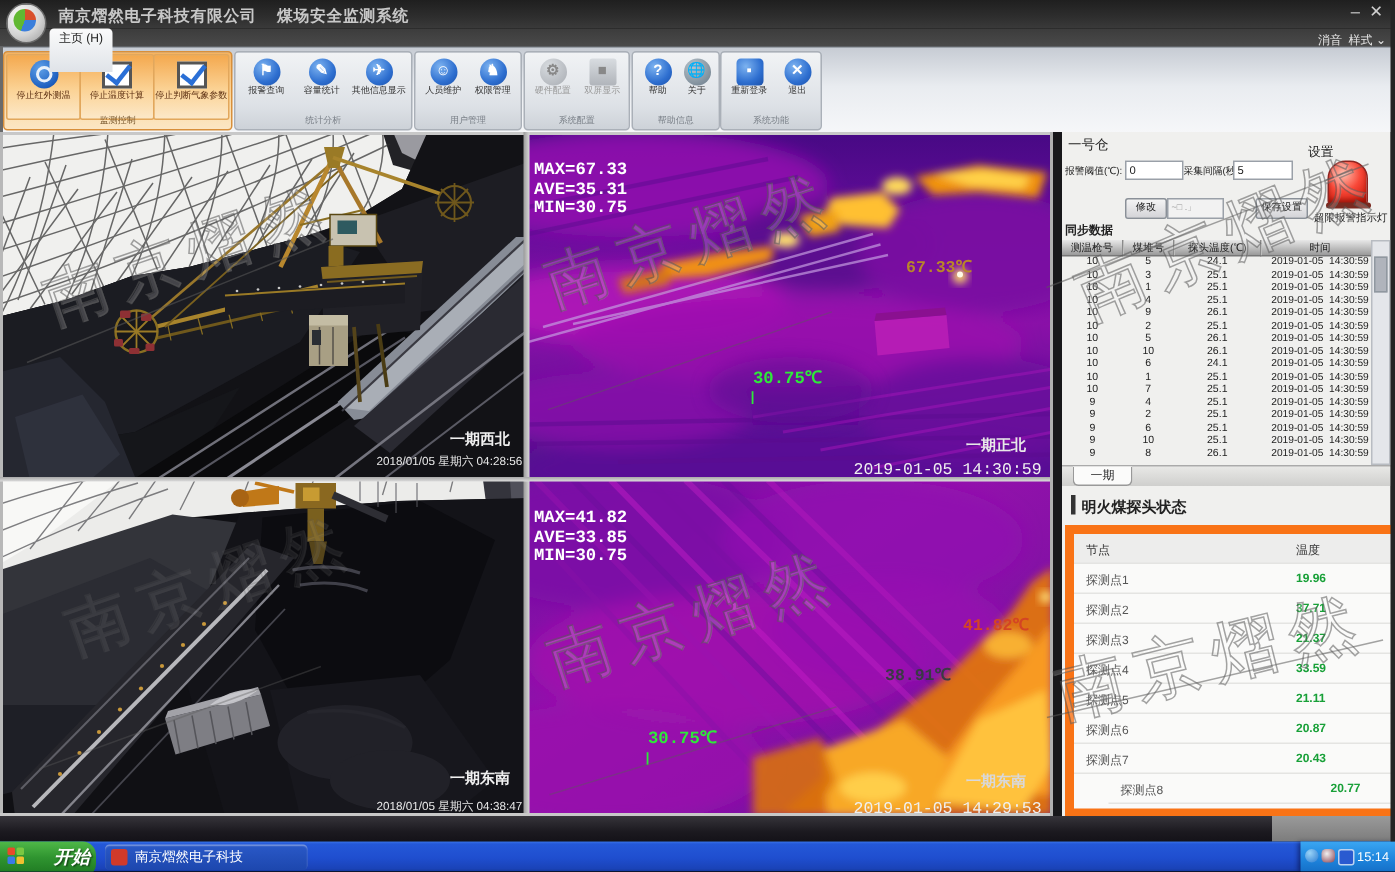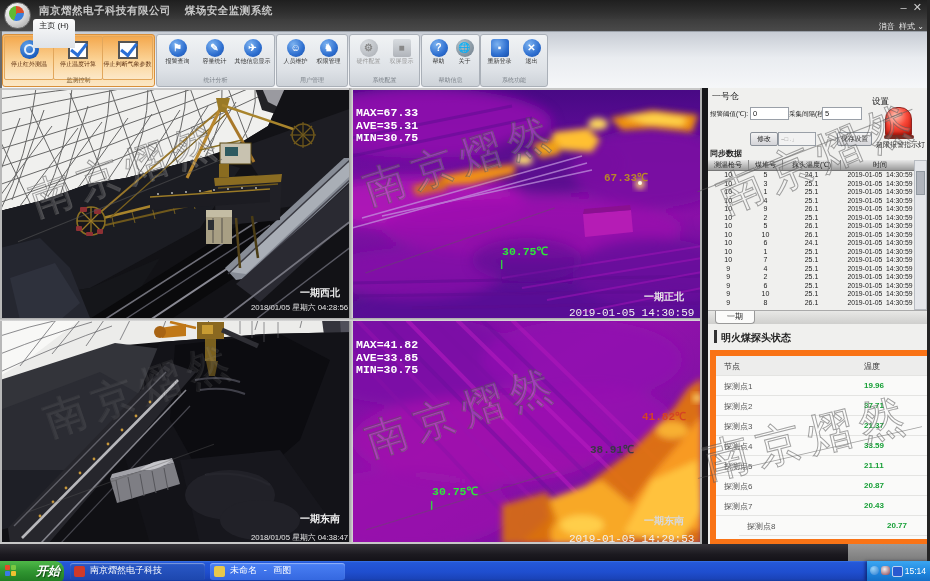--- a/index.html
+++ b/index.html
@@ -79,21 +79,21 @@
 #startbtn{position:absolute;left:0;top:0;width:64px;height:24px;color:#fff;font-size:12px;
  font-weight:bold;font-style:italic;line-height:20px;padding-left:36px;box-sizing:border-box;
  background:linear-gradient(#4fb848,#2f9430 45%,#1f7a22 90%,#166518);border-radius:0 9px 9px 0;
  text-shadow:1px 1px 1px rgba(0,0,0,.5);}
 #winflag{position:absolute;left:5px;top:4px;width:13px;height:12px;}
 #winflag .f{position:absolute;width:5px;height:5px;border-radius:1px;}
 #winflag .r{left:0;top:0;background:#e84a2a;}#winflag .g{left:6px;top:0;background:#7ac842;}
 #winflag .b{left:0;top:6px;background:#3a7ae8;}#winflag .y{left:6px;top:6px;background:#f0c030;}
 .task{position:absolute;top:2px;height:17px;border-radius:3px;color:#fff;font-size:9px;
  line-height:17px;padding-left:20px;box-sizing:border-box;
- background:linear-gradient(#4a80f5,#3568e0);box-shadow:inset 0 1px 1px rgba(255,255,255,.4);font-family:Liberation Mono, monospace;}
+ background:linear-gradient(#4a80f5,#3568e0);box-shadow:inset 0 1px 1px rgba(255,255,255,.4);}
 .tic{position:absolute;left:4px;top:3px;width:11px;height:11px;border-radius:2px;}
 #tray{position:absolute;right:0;top:0;width:63px;height:20px;
  background:linear-gradient(#3aa6f2,#1e84dc 60%,#1570c8);box-shadow:-2px 0 3px rgba(0,0,30,.45);}
 .tric{position:absolute;top:5px;width:9px;height:9px;}
 #tray .tric:nth-child(1){left:3px;}#tray .tric:nth-child(2){left:14px;}#tray .tric:nth-child(3){left:25px;}
 #clock{position:absolute;right:4px;top:5px;color:#fff;font-size:8.5px;}
 </style>
 </head>
 <body>
 <div id="titlebar">
@@ -703,22 +703,20 @@
   </div>
 <div id="taskbar">
  <div id="startbtn"><span id="winflag">
         <i class="f r"></i>
         <i class="f g"></i>
         <i class="f b"></i>
         <i class="f y"></i>
       </span>开始</div>
  <div class="task" style="left:70px;width:135px;background:linear-gradient(#2a59c8,#1d47ae);">
   <span class="tic" style="background:#d03a2a;"></span>南京熠然电子科技</div>
- <div class="task" style="left:210px;width:135px;">
-  <span class="tic" style="background:#e8c84a;"></span>未命名 - 画图</div>
  <div id="tray">
   <span class="tric" style="background:radial-gradient(circle at 35% 30%,#9ad4f8,#2a7ad0);border-radius:50%;"></span>
   <span class="tric" style="background:radial-gradient(circle at 40% 35%,#f0f0f0,#8a4050);border-radius:3px;"></span>
   <span class="tric" style="background:#2a5ad0;border:1px solid #bcd2f0;border-radius:2px;"></span>
   <span id="clock">15:14</span>
  </div>
 </div>
 <div class="wm" style="left:26px;top:142px;font-size:42px;letter-spacing:8px;transform:rotate(-19deg);">南京熠然</div>
 <div class="wm" style="left:360px;top:132px;font-size:42px;letter-spacing:8px;transform:rotate(-18deg);">南京熠然</div>
 <div class="wm" style="left:712px;top:128px;font-size:45px;letter-spacing:8px;transform:rotate(-23deg);">南京熠然</div>

